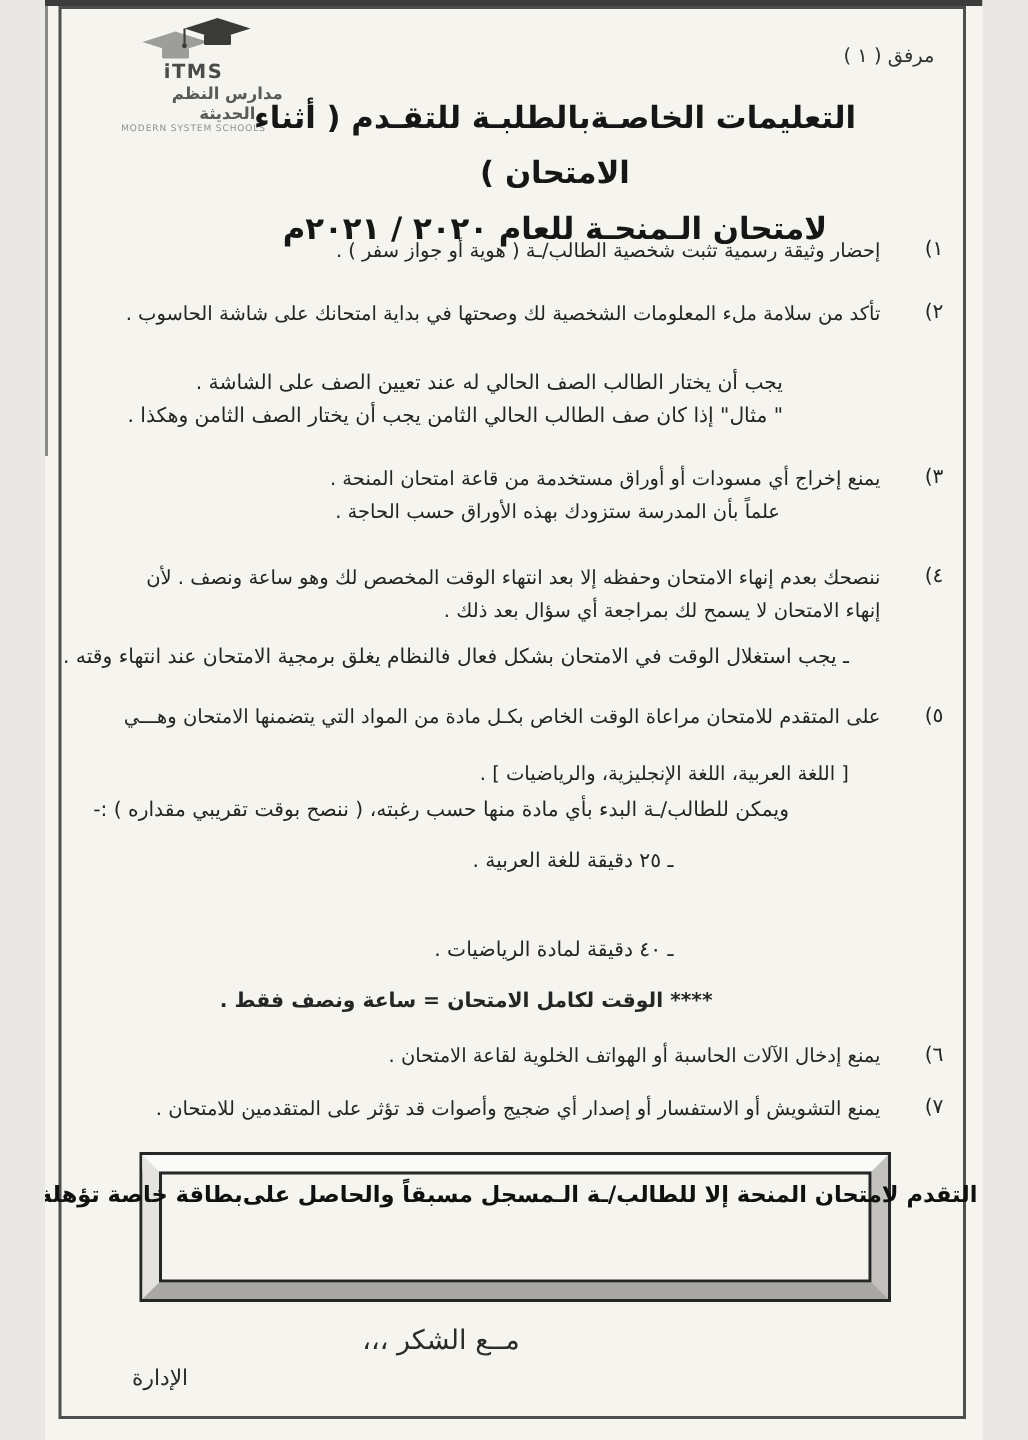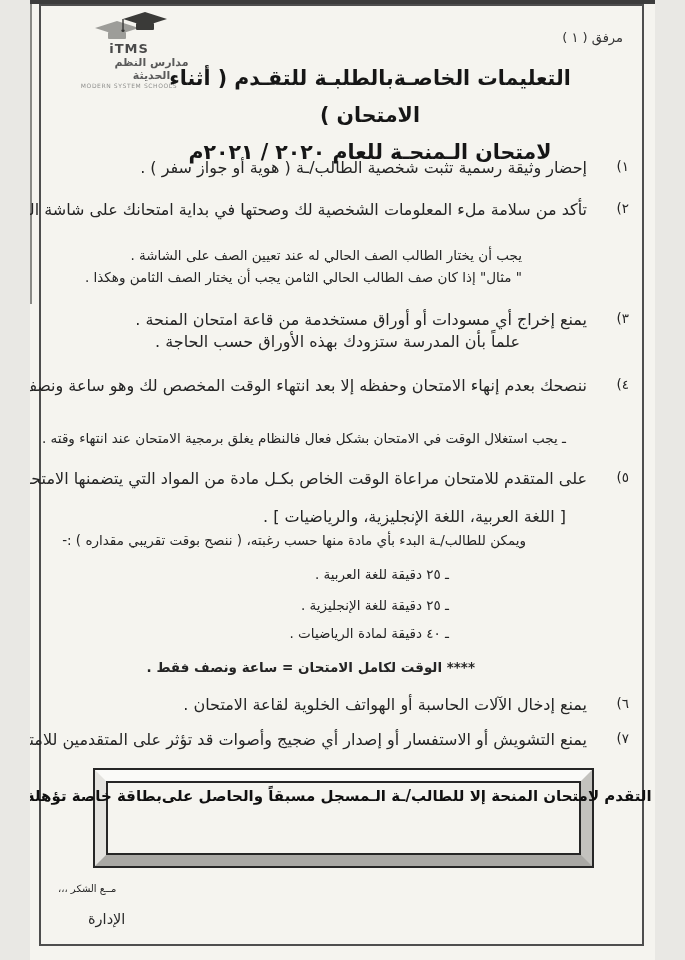--- a/index.html
+++ b/index.html
@@ -27,21 +27,21 @@
   .logo-mark{font-weight:bold;font-size:13px;color:#4a4a4a;letter-spacing:1px;line-height:10px;}
   .logo-ar{font-size:11px;font-weight:bold;color:#5a5a5a;direction:rtl;line-height:13px;margin-top:2px;margin-left:45px;}
   .logo-en{font-size:6px;color:#8f8f8d;letter-spacing:0.6px;line-height:8px;}
   .attachment{position:absolute;top:30px;right:32px;direction:rtl;font-size:13px;color:#333;}
   .titles{position:absolute;top:60px;left:100px;right:45px;text-align:center;direction:rtl;}
   .title-line{font-weight:bold;font-size:20.5px;color:#161616;line-height:37px;letter-spacing:-0.2px;}
   
   .item{position:absolute;right:26px;direction:rtl;display:flex;}
   .item .num{flex:none;width:26px;font-size:13.5px;color:#252525;padding-top:1px;}
   .item .body{flex:1;margin-right:16px;}
-  .line{font-size:16px;line-height:22px;color:#252525;white-space:nowrap;}
+  .line{font-size:13px;line-height:22px;color:#252525;white-space:nowrap;}
   .note{position:absolute;direction:rtl;font-size:13.5px;line-height:22px;color:#252525;white-space:nowrap;}
   .ind-67{padding-right:67px;}
   .ind-21{padding-right:21px;margin-top:16px;}
   
   .notice{
     position:absolute;top:768px;left:63px;right:61px;height:100px;
     border:2px solid #262626;
     background:#d9d8d4;
     box-sizing:border-box;
   }
@@ -53,21 +53,21 @@
   }
   .notice-inner{
     position:absolute;inset:11px;
     border:2px solid #262626;
     background:#f5f4ef;
     box-sizing:border-box;
     display:flex;flex-direction:row;justify-content:center;
     direction:rtl;text-align:center;
   }
   .notice-line{font-size:15px;font-weight:bold;color:#101010;line-height:27px;white-space:nowrap;}
-  .closing{position:absolute;top:883px;left:0;right:125px;text-align:left;direction:rtl;font-size:10px;color:#2a2a2a;padding-left:28px;}
+  .closing{position:absolute;top:883px;left:0;right:125px;text-align:center;direction:rtl;font-size:18px;color:#2a2a2a;padding-left:28px;}
   .signature{position:absolute;top:911px;left:58px;direction:rtl;font-size:14.5px;color:#2a2a2a;}
 </style>
 </head>
 <body>
 
 <div class="page">
 
   <div class="scan-top"></div>
   <div class="scan-left"></div>
   <div class="frame"></div>
@@ -118,34 +118,34 @@
     <div class="body">
       <div class="line">يمنع إخراج أي مسودات أو أوراق مستخدمة من قاعة امتحان المنحة .</div>
       <div class="line ind-67">علماً بأن المدرسة ستزودك بهذه الأوراق حسب الحاجة .</div>
     </div>
   </div>
 
   <div class="item" style="top:375px">
     <span class="num">٤)</span>
     <div class="body">
       <div class="line">ننصحك بعدم إنهاء الامتحان وحفظه إلا بعد انتهاء الوقت المخصص لك وهو ساعة ونصف . لأن</div>
+      <div class="line">إنهاء الامتحان لا يسمح لك بمراجعة أي سؤال بعد ذلك .</div>
     </div>
   </div>
   <div class="note" style="top:427px;right:89px">ـ يجب استغلال الوقت في الامتحان بشكل فعال فالنظام يغلق برمجية الامتحان عند انتهاء وقته .</div>
 
   <div class="item" style="top:468px">
     <span class="num">٥)</span>
     <div class="body">
       <div class="line">على المتقدم للامتحان مراعاة الوقت الخاص بكـل مادة من المواد التي يتضمنها الامتحان وهـــي</div>
       <div class="line ind-21">[ اللغة العربية، اللغة الإنجليزية، والرياضيات ] .</div>
     </div>
   </div>
   <div class="note" style="top:529px;right:129px">ويمكن للطالب/ـة البدء بأي مادة منها حسب رغبته، ( ننصح بوقت تقريبي مقداره ) :-</div>
   <div class="note" style="top:563px;right:206px">ـ  ٢٥ دقيقة للغة العربية .</div>
-  <div class="note" style="top:594px;right:206px">ـ  ٢٥ دقيقة للغة الإنجليزية .</div>
   <div class="note" style="top:622px;right:206px">ـ  ٤٠ دقيقة لمادة الرياضيات .</div>
   <div class="note" style="top:656px;right:180px;font-weight:bold">**** الوقت لكامل الامتحان  = ساعة ونصف فقط .</div>
 
   <div class="item" style="top:694px">
     <span class="num">٦)</span>
     <div class="body">
         <div class="line">يمنع إدخال الآلات الحاسبة أو الهواتف الخلوية لقاعة الامتحان .</div>
       </div>
   </div>
 

